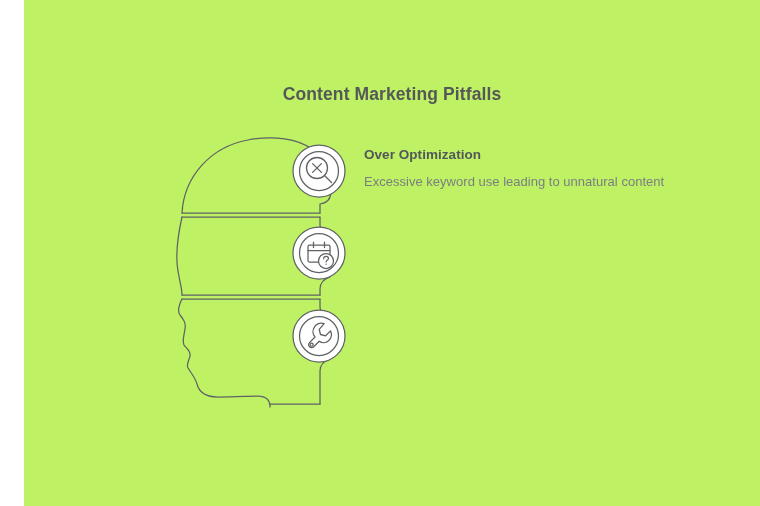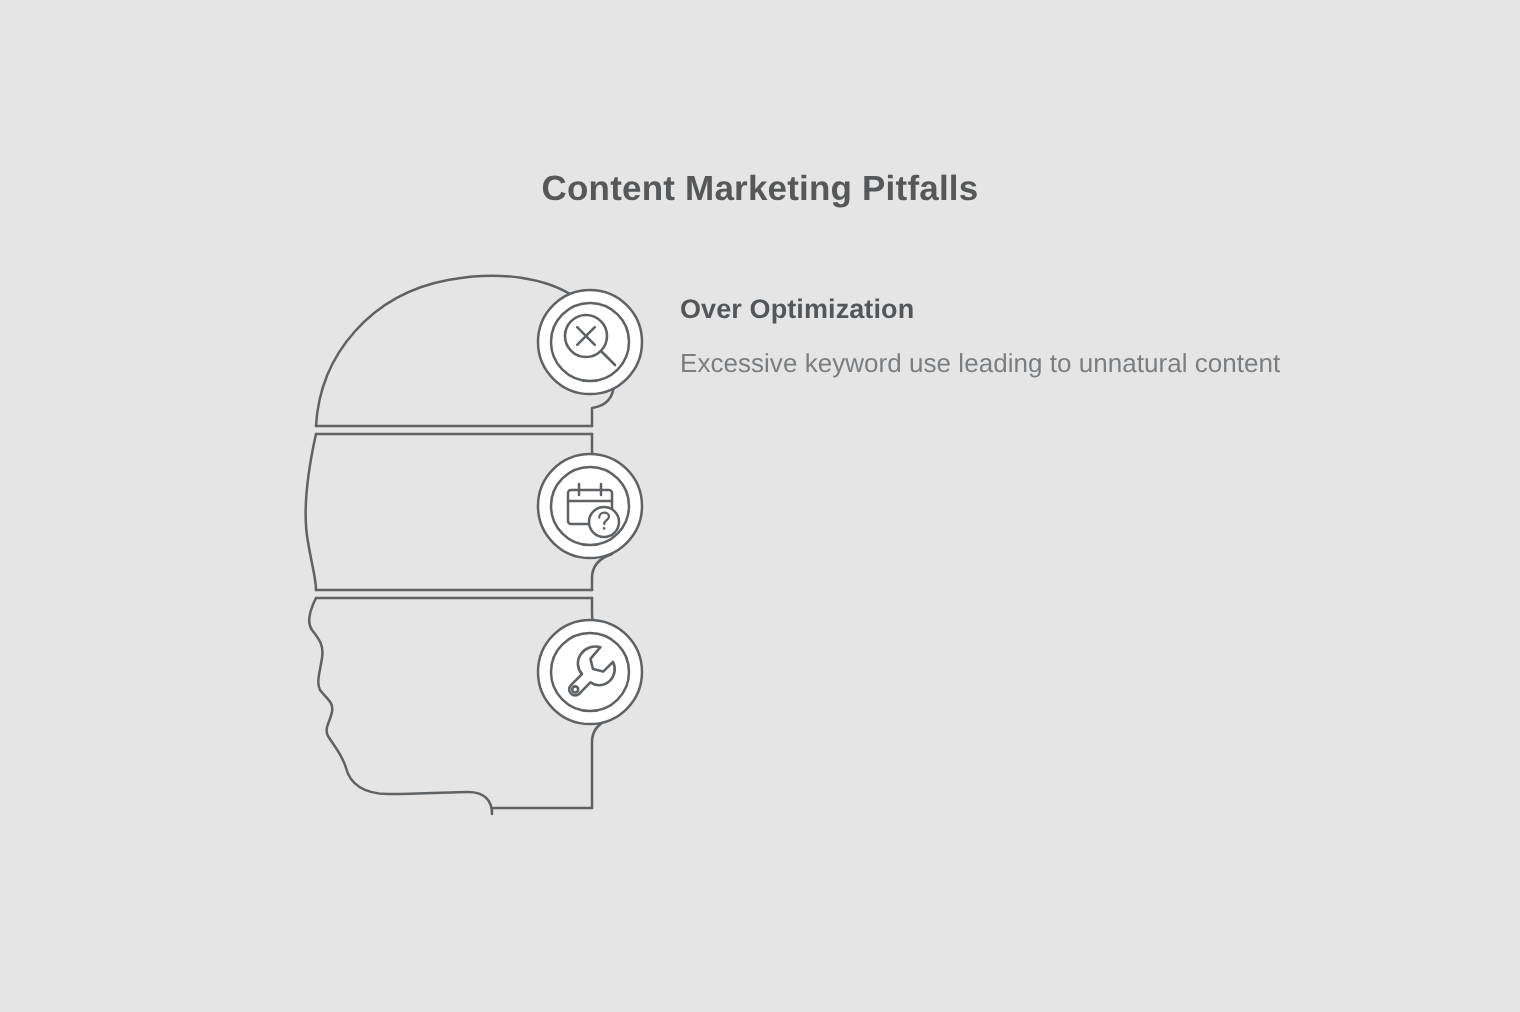--- a/index.html
+++ b/index.html
@@ -12,21 +12,22 @@
     height: 506px;
     position: relative;
     overflow: hidden;
     font-family: "Liberation Sans", sans-serif;
     -webkit-font-smoothing: antialiased;
   }
 
   .canvas {
     position: absolute;
     inset: 0;
-    background: #e5e5e5;
+    background: #bef264;
+    margin-left: 24px;
   }
 
   
   .title {
     position: absolute;
     left: 0;
     right: 0;
     top: 84px;
     text-align: center;
     font-size: 17.5px;

